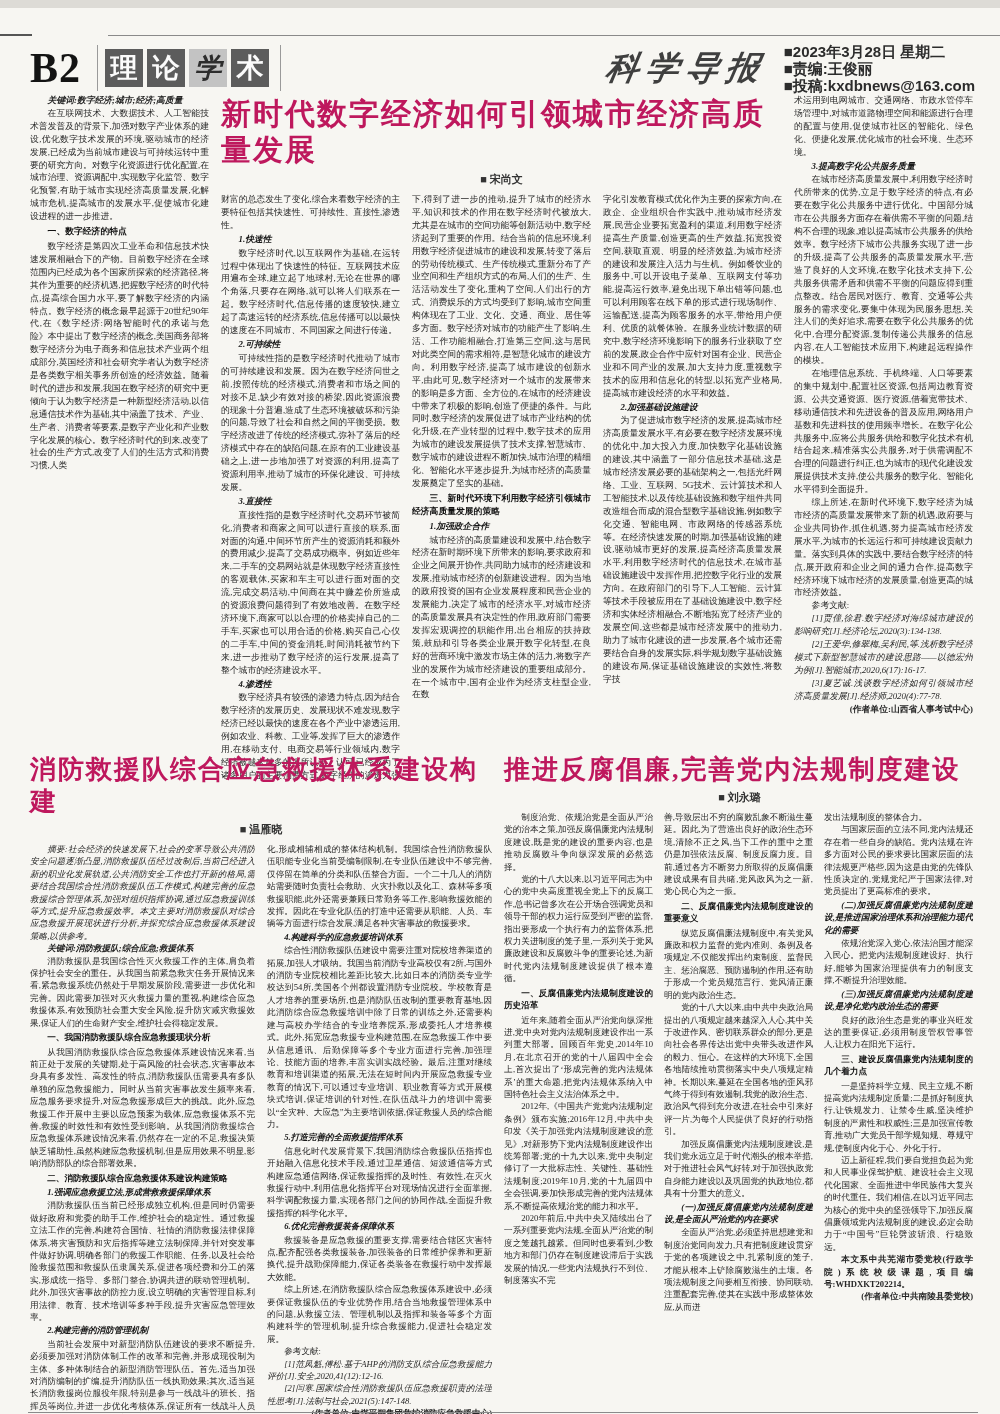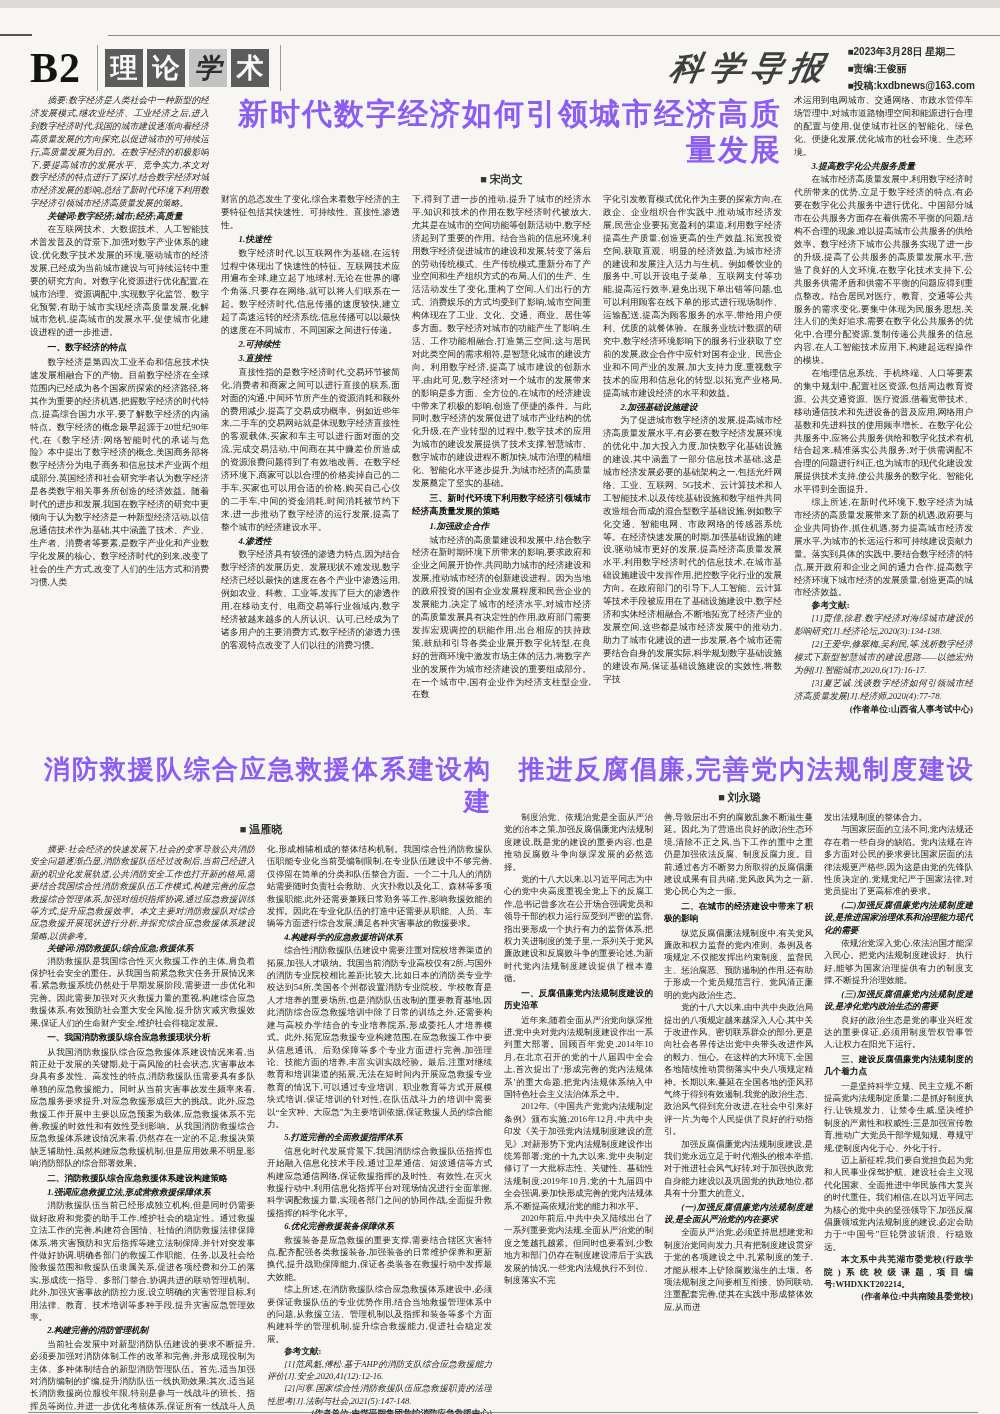--- a/index.html
+++ b/index.html
@@ -12,31 +12,31 @@
   
   .hdr{position:absolute;top:32px;left:30px;right:25px;height:56px;display:flex;align-items:center;}
   .pageno{font-size:42px;font-weight:700;letter-spacing:1px;color:#131313;margin-right:9px;line-height:1;}
   .vline{width:1px;height:46px;background:#9a9a9a;margin:0 7px;}
   .secbox{width:38px;height:38px;margin-right:4px;display:flex;align-items:center;justify-content:center;
           font-size:27px;font-weight:700;font-family:"Liberation Sans",sans-serif;}
   .secbox.dark{background:#5c5c5c;color:#fbfbfb;}
   .secbox.light{background:#c3c3c3;color:#2d2d2d;font-style:italic;font-family:"DejaVu Serif",serif;}
   .masthead{margin-left:auto;font-size:33px;font-weight:700;font-style:italic;letter-spacing:7px;
             color:#3f3f3f;transform:skewX(-10deg);white-space:nowrap;}
-  .pubinfo{margin-left:18px;font-size:10px;font-weight:700;color:#2c2c2c;line-height:17px;
+  .pubinfo{margin-left:18px;font-size:15px;font-weight:700;color:#2c2c2c;line-height:17px;
            font-family:"Liberation Sans",sans-serif;white-space:nowrap;}
 
   
   .a1{position:absolute;top:86px;left:30px;width:945px;height:652px;display:flex;gap:12px;}
   .a1 .col{width:179px;height:652px;}
   .a1mid{width:561px;}
   .a1mid .midcols{display:flex;gap:12px;height:588px;}
   .a1mid .midcols .col{width:179px;height:588px;}
-  .headline{font-family:"Liberation Sans","DejaVu Sans",sans-serif;font-weight:700;color:#8b5cf6;
-            text-align:right;margin:0;letter-spacing:2px;}
+  .headline{font-family:"Liberation Sans","DejaVu Sans",sans-serif;font-weight:700;color:#be185d;
+            text-align:left;margin:0;letter-spacing:2px;}
   .a1 .headline{font-size:30px;line-height:36px;margin-top:2px;}
   .byline{text-align:center;font-size:11px;font-weight:700;color:#333;margin:4px 0 6px;
           font-family:"Liberation Sans",sans-serif;}
   .a2{position:absolute;top:746px;left:30px;width:462px;height:656px;}
   .a3{position:absolute;top:746px;left:504px;width:471px;height:656px;}
   .a2 .headline,.a3 .headline{font-size:26px;line-height:32px;font-family:Liberation Serif, serif;}
   .cols2{display:flex;gap:12px;height:592px;margin-top:2px;}
   .cols2 .col{width:225px;height:592px;}
   .cols3{display:flex;gap:11px;height:592px;margin-top:2px;}
   .cols3 .col{width:149px;height:592px;}
@@ -44,21 +44,21 @@
   
   .col{overflow:hidden;text-align:justify;}
   .a1 .col{font-size:8.8px;line-height:12.9px;}
   .a2 .col,.a3 .col{font-size:8.6px;line-height:12.4px;}
   .col p{margin:0;text-indent:2em;}
   .t-cont{text-indent:0 !important;}
   .t-abs{font-style:italic;color:#1f1f1f;}
   .t-kw{font-style:italic;font-weight:700;}
   .t-h{font-weight:700;font-family:"Liberation Sans","DejaVu Sans",sans-serif;margin:2px 0 !important;color:#111;}
   .t-h2{font-weight:700;font-style:italic;margin:1px 0 !important;color:#181818;}
-  .t-refh{font-weight:700;}
+  .t-refh{font-weight:400;}
   .t-ref{font-style:italic;}
   .t-note{font-weight:700;}
   .t-author{text-indent:0 !important;text-align:right;font-weight:700;}
 </style>
 </head>
 <body>
 
 <div class="page">
   <div class="rule-top-left"></div>
   <div class="rule-top"></div>
@@ -74,35 +74,35 @@
     <div class="masthead">科学导报</div>
     <div class="pubinfo">
       <div>■2023年3月28日 星期二</div>
       <div>■责编:王俊丽</div>
       <div>■投稿:kxdbnews@163.com</div>
     </div>
   </div>
 
   <section class="a1">
     <div class="col">
-        <p class="t-abs">摘要:数字经济是人类社会中一种新型的经济发展模式,继农业经济、工业经济之后,进入到数字经济时代,我国的城市建设逐渐向着经济高质量发展的方向探究,以促进城市的可持续运行,高质量发展为目的。在数字经济的积极影响下,要提高城市的发展水平、竞争实力,本文对数字经济的特点进行了探讨,结合数字经济对城市经济发展的影响,总结了新时代环境下利用数字经济引领城市经济高质量发展的策略。</p>
         <p class="t-kw">关键词:数字经济;城市;经济;高质量</p>
         <p class="t-p">在互联网技术、大数据技术、人工智能技术普发普及的背景下,加强对数字产业体系的建设,优化数字技术发展的环境,驱动城市的经济发展,已经成为当前城市建设与可持续运转中重要的研究方向。对数字化资源进行优化配置,在城市治理、资源调配中,实现数字化监管、数字化预警,有助于城市实现经济高质量发展,化解城市危机,提高城市的发展水平,促使城市化建设进程的进一步推进。</p>
         <p class="t-h">一、数字经济的特点</p>
         <p class="t-p">数字经济是第四次工业革命和信息技术快速发展相融合下的产物。目前数字经济在全球范围内已经成为各个国家所探索的经济路径,将其作为重要的经济机遇,把握数字经济的时代特点,提高综合国力水平,要了解数字经济的内涵特点。数字经济的概念最早起源于20世纪90年代,在《数字经济:网络智能时代的承诺与危险》本中提出了数字经济的概念,美国商务部将数字经济分为电子商务和信息技术产业两个组成部分,英国经济和社会研究学者认为数字经济是各类数字相关事务所创造的经济效益。随着时代的进步和发展,我国在数字经济的研究中更倾向于认为数字经济是一种新型经济活动,以信息通信技术作为基础,其中涵盖了技术、产业、生产者、消费者等要素,是数字产业化和产业数字化发展的核心。数字经济时代的到来,改变了社会的生产方式,改变了人们的生活方式和消费习惯,人类</p>
       </div>
     <div class="a1mid">
       <h1 class="headline">新时代数字经济如何引领城市经济高质量发展</h1>
       <div class="byline">■ 宋尚文</div>
       <div class="midcols">
         <div class="col">
             <p class="t-cont">财富的总态发生了变化,综合来看数字经济的主要特征包括其快速性、可持续性、直接性,渗透性。</p>
             <p class="t-h2">1.快速性</p>
             <p class="t-p">数字经济时代,以互联网作为基础,在运转过程中体现出了快速性的特征。互联网技术应用遍布全球,建立起了地球村,无论在世界的哪个角落,只要存在网络,就可以将人们联系在一起。数字经济时代,信息传播的速度较快,建立起了高速运转的经济系统,信息传播可以以最快的速度在不同城市、不同国家之间进行传递。</p>
             <p class="t-h2">2.可持续性</p>
+            <p class="t-p">可持续性指的是数字经济时代推动了城市的可持续建设和发展。因为在数字经济问世之前,按照传统的经济模式,消费者和市场之间的对接不足,缺少有效对接的桥梁,因此资源浪费的现象十分普遍,造成了生态环境被破坏和污染的问题,导致了社会和自然之间的平衡受损。数字经济改进了传统的经济模式,弥补了落后的经济模式中存在的缺陷问题,在原有的工业建设基础之上,进一步地加强了对资源的利用,提高了资源利用率,推动了城市的环保化建设、可持续发展。</p>
             <p class="t-h2">3.直接性</p>
             <p class="t-p">直接性指的是数字经济时代,交易环节被简化,消费者和商家之间可以进行直接的联系,面对面的沟通,中间环节所产生的资源消耗和额外的费用减少,提高了交易成功概率。例如近些年来,二手车的交易网站就是体现数字经济直接性的客观载体,买家和车主可以进行面对面的交流,完成交易活动,中间商在其中赚差价所造成的资源浪费问题得到了有效地改善。在数字经济环境下,商家可以以合理的价格卖掉自己的二手车,买家也可以用合适的价格,购买自己心仪的二手车,中间的资金消耗,时间消耗被节约下来,进一步推动了数字经济的运行发展,提高了整个城市的经济建设水平。</p>
             <p class="t-h2">4.渗透性</p>
             <p class="t-p">数字经济具有较强的渗透力特点,因为结合数字经济的发展历史、发展现状不难发现,数字经济已经以最快的速度在各个产业中渗透运用,例如农业、科教、工业等,发挥了巨大的渗透作用,在移动支付、电商交易等行业领域内,数字经济被越来越多的人所认识、认可,已经成为了诸多用户的主要消费方式,数字经济的渗透力强的客观特点改变了人们以往的消费习惯。</p>
           </div>
         <div class="col">
             <p class="t-cont">下,得到了进一步的推动,提升了城市的经济水平,知识和技术的作用在数字经济时代被放大,尤其是在城市的空间功能等创新活动中,数字经济起到了重要的作用。结合当前的信息环境,利用数字经济促进城市的建设和发展,转变了落后的劳动传统模式、生产传统模式,重新分布了产业空间和生产组织方式的布局,人们的生产、生活活动发生了变化,重构了空间,人们出行的方式、消费娱乐的方式均受到了影响,城市空间重构体现在了工业、文化、交通、商业、居住等多方面。数字经济对城市的功能产生了影响,生活、工作功能相融合,打造第三空间,这与居民对此类空间的需求相符,是智慧化城市的建设方向。利用数字经济,提高了城市建设的创新水平,由此可见,数字经济对一个城市的发展带来的影响是多方面、全方位的,在城市的经济建设中带来了积极的影响,创造了便捷的条件。与此同时,数字经济的发展促进了城市产业结构的优化升级,在产业转型的过程中,数字技术的应用为城市的建设发展提供了技术支撑,智慧城市、数字城市的建设进程不断加快,城市治理的精细化、智能化水平逐步提升,为城市经济的高质量发展奠定了坚实的基础。</p>
             <p class="t-h">三、新时代环境下利用数字经济引领城市经济高质量发展的策略</p>
             <p class="t-h2">1.加强政企合作</p>
             <p class="t-p">城市经济的高质量建设和发展中,结合数字经济在新时期环境下所带来的影响,要求政府和企业之间展开协作,共同助力城市的经济建设和发展,推动城市经济的创新建设进程。因为当地的政府投资的国有企业发展程度和民营企业的发展能力,决定了城市的经济水平,对城市经济的高质量发展具有决定性的作用,政府部门需要发挥宏观调控的职能作用,出台相应的扶持政策,鼓励和引导各类企业展开数字化转型,在良好的营商环境中激发市场主体的活力,将数字产业的发展作为城市经济建设的重要组成部分。在一个城市中,国有企业作为经济支柱型企业,在数</p>
@@ -168,21 +168,21 @@
       <div class="col">
           <p class="t-p">制度治党、依规治党是全面从严治党的治本之策,加强反腐倡廉党内法规制度建设,既是党的建设的重要内容,也是推动反腐败斗争向纵深发展的必然选择。</p>
           <p class="t-p">党的十八大以来,以习近平同志为中心的党中央高度重视全党上下的反腐工作,总书记曾多次在公开场合强调党员和领导干部的权力运行应受到严密的监督,指出要形成一个执行有力的监督体系,把权力关进制度的笼子里,一系列关于党风廉政建设和反腐败斗争的重要论述,为新时代党内法规制度建设提供了根本遵循。</p>
           <p class="t-h">一、反腐倡廉党内法规制度建设的历史沿革</p>
           <p class="t-p">近年来,随着全面从严治党向纵深推进,党中央对党内法规制度建设作出一系列重大部署。回顾百年党史,2014年10月,在北京召开的党的十八届四中全会上,首次提出了‘形成完善的党内法规体系’的重大命题,把党内法规体系纳入中国特色社会主义法治体系之中。</p>
           <p class="t-p">2012年,《中国共产党党内法规制定条例》颁布实施;2016年12月,中共中央印发《关于加强党内法规制度建设的意见》,对新形势下党内法规制度建设作出统筹部署;党的十九大以来,党中央制定修订了一大批标志性、关键性、基础性法规制度;2019年10月,党的十九届四中全会强调,要加快形成完善的党内法规体系,不断提高依规治党的能力和水平。</p>
           <p class="t-p">2020年前后,中共中央又陆续出台了一系列重要党内法规,全面从严治党的制度之笼越扎越紧。但同时也要看到,少数地方和部门仍存在制度建设滞后于实践发展的情况,一些党内法规执行不到位、制度落实不完</p>
         </div>
       <div class="col">
           <p class="t-cont">善,导致层出不穷的腐败乱象不断滋生蔓延。因此,为了营造出良好的政治生态环境,清除不正之风,当下工作的重中之重仍是加强依法反腐、制度反腐力度。目前,通过各方不断努力所取得的反腐倡廉建设成果有目共睹,党风政风为之一新,党心民心为之一振。</p>
-          <p class="t-h">二、在城市的经济建设中带来了积极的影响</p>
+          <p class="t-h">二、反腐倡廉党内法规制度建设的重要意义</p>
           <p class="t-p">纵览反腐倡廉法规制度中,有关党风廉政和权力监督的党内准则、条例及各项规定,不仅能发挥出约束制度、监督民主、惩治腐恶、预防遏制的作用,还有助于形成一个党员规范言行、党风清正廉明的党内政治生态。</p>
           <p class="t-p">党的十八大以来,由中共中央政治局提出的八项规定越来越深入人心,其中关于改进作风、密切联系群众的部分,更是向社会各界传达出党中央带头改进作风的毅力、恒心。在这样的大环境下,全国各地陆续推动贯彻落实中央八项规定精神。长期以来,蔓延在全国各地的歪风邪气终于得到有效遏制,我党的政治生态、政治风气得到充分改进,在社会中引来好评一片,为每个人民提供了良好的行动指引。</p>
           <p class="t-p">加强反腐倡廉党内法规制度建设,是我们党永远立足于时代潮头的根本举措,对于推进社会风气好转,对于加强执政党自身能力建设以及巩固党的执政地位,都具有十分重大的意义。</p>
           <p class="t-h2">(一)加强反腐倡廉党内法规制度建设,是全面从严治党的内在要求</p>
           <p class="t-p">全面从严治党,必须坚持思想建党和制度治党同向发力,只有把制度建设贯穿于党的各项建设之中,扎紧制度的笼子,才能从根本上铲除腐败滋生的土壤。各项法规制度之间要相互衔接、协同联动,注重配套完善,使其在实践中形成整体效应,从而迸</p>
         </div>
       <div class="col">
           <p class="t-cont">发出法规制度的整体合力。</p>
           <p class="t-p">与国家层面的立法不同,党内法规还存在着一些自身的缺陷。党内法规在许多方面对公民的要求要比国家层面的法律法规更严格些,因为这是由党的先锋队性质决定的,党规党纪严于国家法律,对党员提出了更高标准的要求。</p>
           <p class="t-h2">(二)加强反腐倡廉党内法规制度建设,是推进国家治理体系和治理能力现代化的需要</p>

